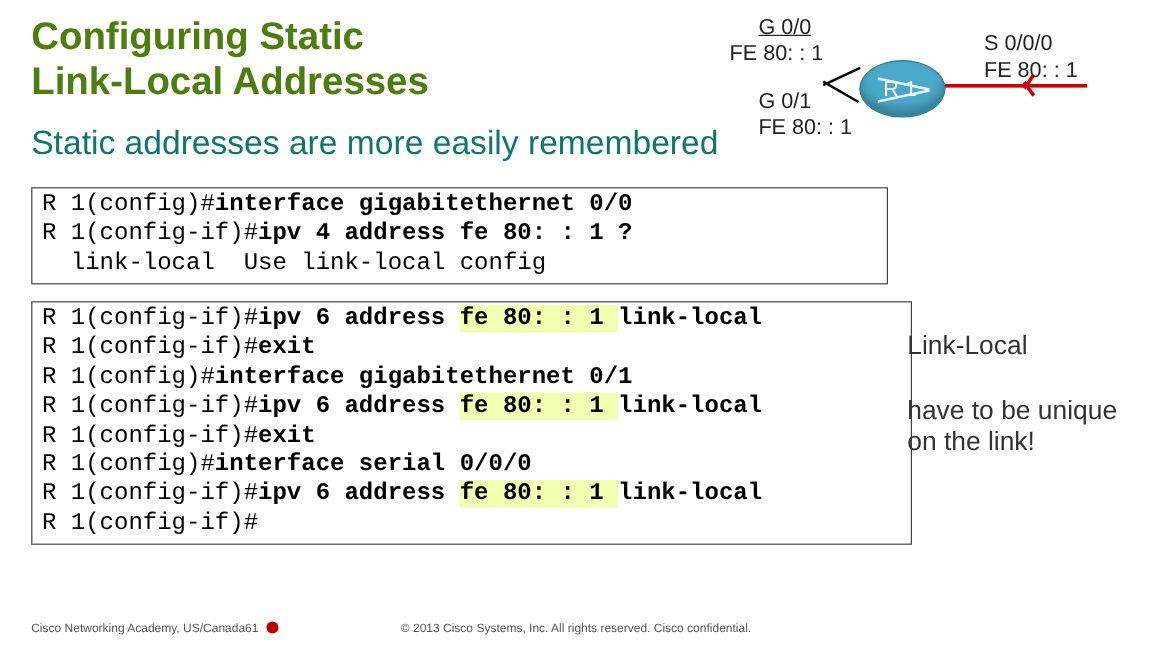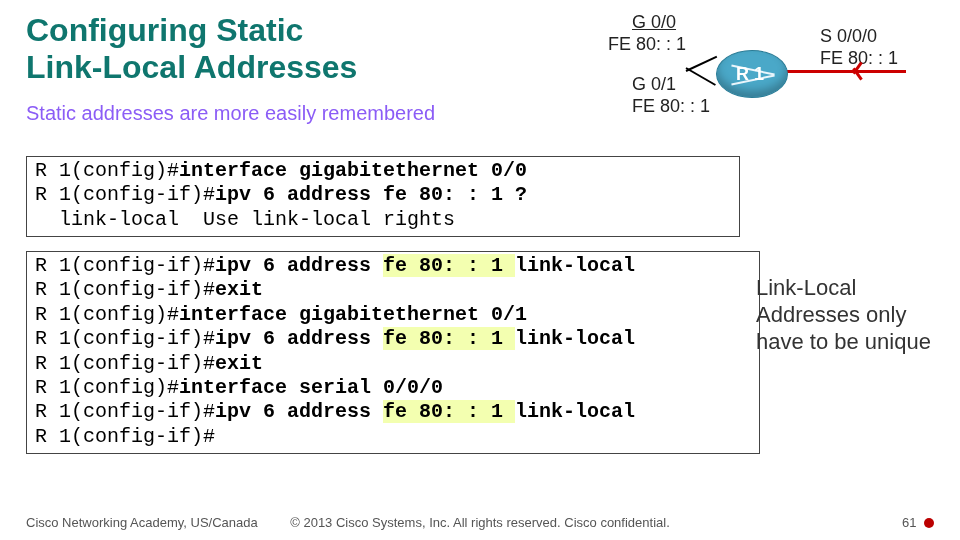--- a/index.html
+++ b/index.html
@@ -10,30 +10,30 @@
       background: #fff;
       position: relative;
       overflow: hidden;
     }
     .title {
       position: absolute;
       top: 12px;
       left: 26px;
       font-size: 32px;
       font-weight: bold;
-      color: #0f766e;
+      color: #4d7c0f;
       text-shadow: 1px 1px 0 #fff;
       line-height: 1.15;
     }
     .body-text {
       position: absolute;
       top: 101px;
       left: 26px;
-      font-size: 20px;
-      color: #8b5cf6;
+      font-size: 28px;
+      color: #0f766e;
       line-height: 1.25;
     }
     .code-box {
       position: absolute;
       left: 26px;
       border: 1.5px solid #444;
       font-family: "Courier New", monospace;
       font-size: 20px;
       line-height: 1.22;
       padding: 2px 8px 4px 8px;
@@ -88,24 +88,24 @@
     .zig { position: absolute; top: 49px; left: 268px; width: 18px; height: 20px; }
     .zig::before, .zig::after { content:""; position:absolute; background:#c00; width:3px; height:14px; }
     .zig::before { left:0; top:0; transform: rotate(35deg); }
     .zig::after  { left:8; top:6px; transform: rotate(-35deg); }
     
     .footer {
       position: absolute;
       bottom: 10px;
       left: 26px;
       right: 26px;
-      font-size: 13px;
+      font-size: 10px;
       color: #555;
       display: flex;
-      justify-content: space-between;
+      justify-content: flex-start;
       align-items: flex-end;
     }
     .footer .mid { position: absolute; left: 50%; transform: translateX(-50%); margin-top: 44px; }
     .slide-dot {
       width: 10px; height: 10px; border-radius: 50%;
       background: #b00; display: inline-block; margin-left: 4px;
       position: relative; top: 1px;
     }
   </style>
 </head>
@@ -125,40 +125,41 @@
   <div class="d-label" style="top:22px;left:20px;">FE 80: : 1</div>
   <div class="d-label" style="top:62px;left:44px;">G 0/1</div>
   <div class="d-label" style="top:84px;left:44px;">FE 80: : 1</div>
   <div class="d-label" style="top:14px;left:232px;">S 0/0/0</div>
   <div class="d-label" style="top:36px;left:232px;">FE 80: : 1</div>
   <div class="ln ln1"></div>
   <div class="ln ln2"></div>
   <div class="ln red ln3"></div>
   <div class="zig"></div>
   <div class="router"></div>
-  <div class="d-label" style="top:52px;left:148px;color:#fff;font-weight:bold;">R 1</div>
+  <div class="d-label" style="top:52px;left:148px;color:#fff;font-weight:normal;">R 1</div>
 </div>
 
 <div class="code-box code1"><span>R 1(config)#</span><b>interface gigabitethernet 0/0</b>
-<span>R 1(config-if)#</span><b>ipv 6 address fe 80: : 1 ?</b>
-<span>  link-local  Use link-local rights</span></div>
+<span>R 1(config-if)#</span><b>ipv 4 address fe 80: : 1 ?</b>
+<span>  link-local  Use link-local config</span></div>
 
 <div class="code-box code2"><span>R 1(config-if)#</span><b>ipv 6 address </b><b class="hl">fe 80: : 1 </b><b>link-local</b>
 <span>R 1(config-if)#</span><b>exit</b>
 <span>R 1(config)#</span><b>interface gigabitethernet 0/1</b>
 <span>R 1(config-if)#</span><b>ipv 6 address </b><b class="hl">fe 80: : 1 </b><b>link-local</b>
 <span>R 1(config-if)#</span><b>exit</b>
 <span>R 1(config)#</span><b>interface serial 0/0/0</b>
 <span>R 1(config-if)#</span><b>ipv 6 address </b><b class="hl">fe 80: : 1 </b><b>link-local</b>
 <span>R 1(config-if)#</span></div>
 
 <div class="note">
   <span>Link-Local</span><br>
-  <span>Addresses only</span><br>
+  <br>
   <span>have to be unique</span><br>
+  <span>on the link!</span>
 </div>
 
 <div class="footer">
   <span>Cisco Networking Academy, US/Canada</span>
   <span class="mid">© 2013 Cisco Systems, Inc. All rights reserved.  Cisco confidential.</span>
   <span>
     <span>61</span>
     <span class="slide-dot"></span>
   </span>
 </div>

